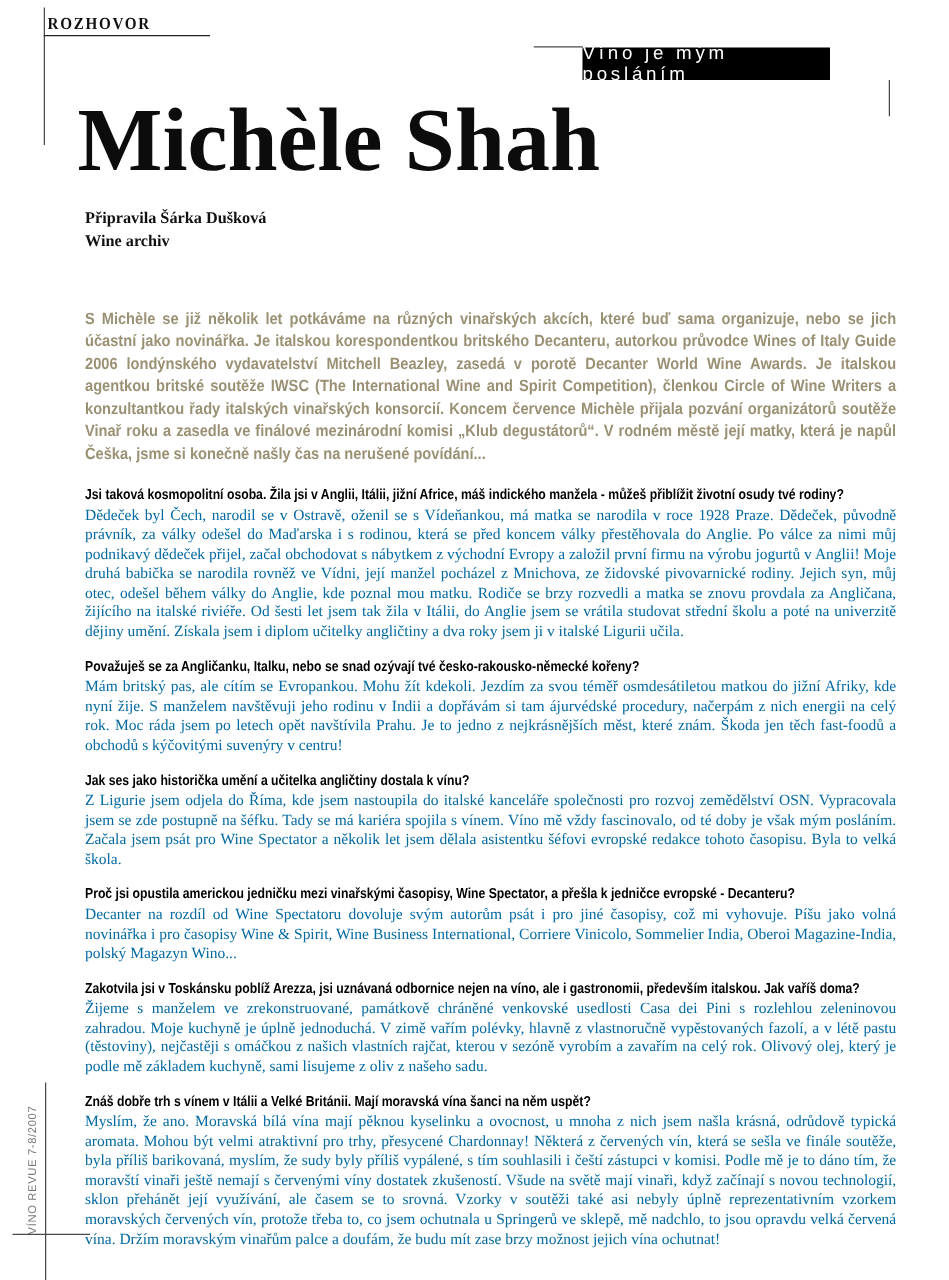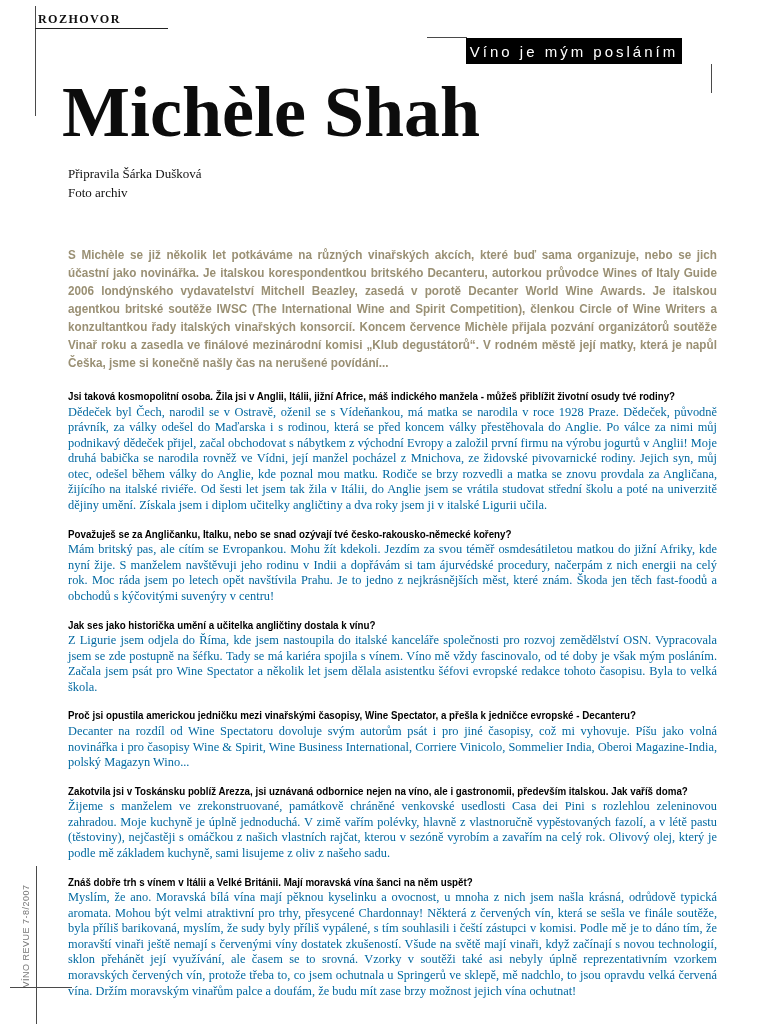--- a/index.html
+++ b/index.html
@@ -20,35 +20,35 @@
   #page-tick       { left: 10px;  top: 987px; width: 62px; height: 1px; }
 
   #kicker {
     position: absolute; left: 38px; top: 12px;
     font-family: "Liberation Serif", serif;
     font-weight: 700; font-size: 13.5px; line-height: 1;
     letter-spacing: 1.5px; color: #111;
     transform: scaleX(.9); transform-origin: 0 0;
   }
   #banner {
-    position: absolute; left: 466px; top: 38px; width: 216px; height: 26px;
+    position: absolute; left: 466px; top: 38px; width: 198px; height: 26px;
     background: #000; color: #fff;
     display: flex; align-items: center; justify-content: center;
     font-size: 15px; letter-spacing: 3px; font-weight: 400;
   }
   #title {
     position: absolute; left: 62px; top: 76px;
     font-family: "Liberation Serif", serif;
     font-weight: 700; font-size: 72px; line-height: 1;
     color: #0c0c0c; letter-spacing: 0; white-space: nowrap;
   }
   #byline {
     position: absolute; left: 68px; top: 164px;
     font-family: "Liberation Serif", serif;
-    font-weight: 400; font-size: 13px; line-height: 19px; color: #111;
+    font-weight: 700; font-size: 13px; line-height: 19px; color: #111;
   }
   #main { position: absolute; left: 68px; top: 246px; width: 649px; }
   #intro {
     width: 721px; transform: scaleX(.9); transform-origin: 0 0;
     font-weight: 700; font-size: 13px; line-height: 18px;
     text-align: justify; color: #9a9074; margin-bottom: 17px;
   }
   .section { margin-bottom: 13px; }
   .question {
     font-weight: 700; font-size: 11.5px; line-height: 15.5px; color: #000;
@@ -80,21 +80,21 @@
 <div class="rule" id="banner-lead"></div>
 <div id="banner">
   <span>Víno je mým posláním</span>
 </div>
 <div class="rule" id="banner-tail"></div>
 
 <h1 id="title">Michèle Shah</h1>
 
 <div id="byline">
   <div>Připravila Šárka Dušková</div>
-  <div>Foto archiv</div>
+  <div>Wine archiv</div>
 </div>
 
 <div id="main">
   <p id="intro">S Michèle se již několik let potkáváme na různých vinařských akcích, které buď sama organizuje, nebo se jich účastní jako novinářka. Je italskou korespondentkou britského Decanteru, autorkou průvodce Wines of Italy Guide 2006 londýnského vydavatelství Mitchell Beazley, zasedá v porotě Decanter World Wine Awards. Je italskou agentkou britské soutěže IWSC (The International Wine and Spirit Competition), členkou Circle of Wine Writers a konzultantkou řady italských vinařských konsorcií. Koncem července Michèle přijala pozvání organizátorů soutěže Vinař roku a zasedla ve finálové mezinárodní komisi „Klub degustátorů“. V rodném městě její matky, která je napůl Češka, jsme si konečně našly čas na nerušené povídání...</p>
 
   <div class="section">
     <div class="question">Jsi taková kosmopolitní osoba. Žila jsi v Anglii, Itálii, jižní Africe, máš indického manžela - můžeš přiblížit životní osudy tvé rodiny?</div>
     <div class="answer">Dědeček byl Čech, narodil se v Ostravě, oženil se s Vídeňankou, má matka se narodila v roce 1928 Praze. Dědeček, původně právník, za války odešel do Maďarska i s rodinou, která se před koncem války přestěhovala do Anglie. Po válce za nimi můj podnikavý dědeček přijel, začal obchodovat s nábytkem z východní Evropy a založil první firmu na výrobu jogurtů v Anglii! Moje druhá babička se narodila rovněž ve Vídni, její manžel pocházel z Mnichova, ze židovské pivovarnické rodiny. Jejich syn, můj otec, odešel během války do Anglie, kde poznal mou matku. Rodiče se brzy rozvedli a matka se znovu provdala za Angličana, žijícího na italské riviéře. Od šesti let jsem tak žila v Itálii, do Anglie jsem se vrátila studovat střední školu a poté na univerzitě dějiny umění. Získala jsem i diplom učitelky angličtiny a dva roky jsem ji v italské Ligurii učila.</div>
   </div>
   <div class="section">

